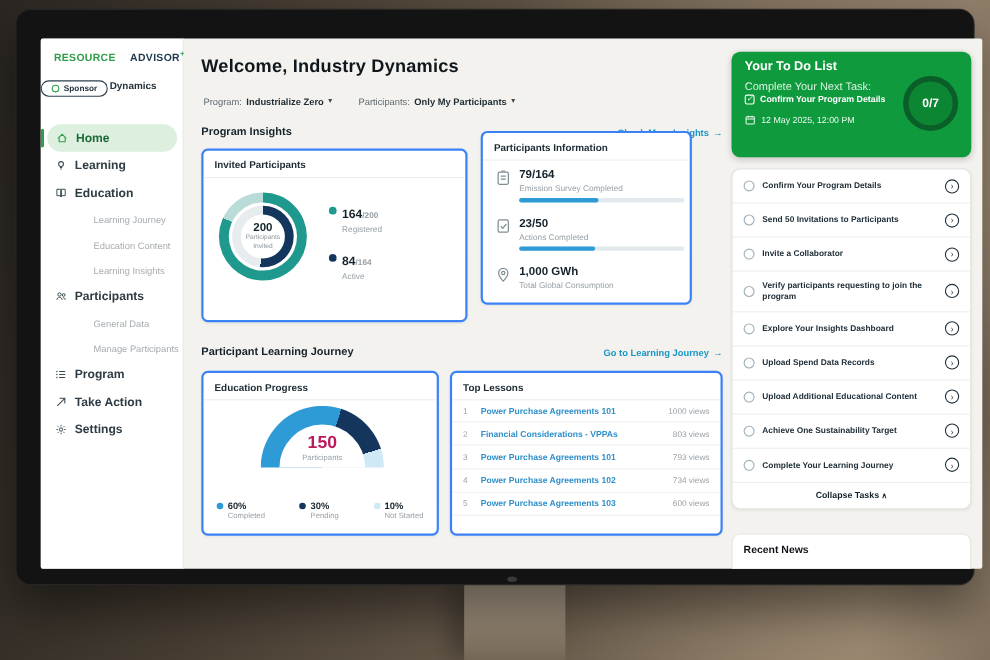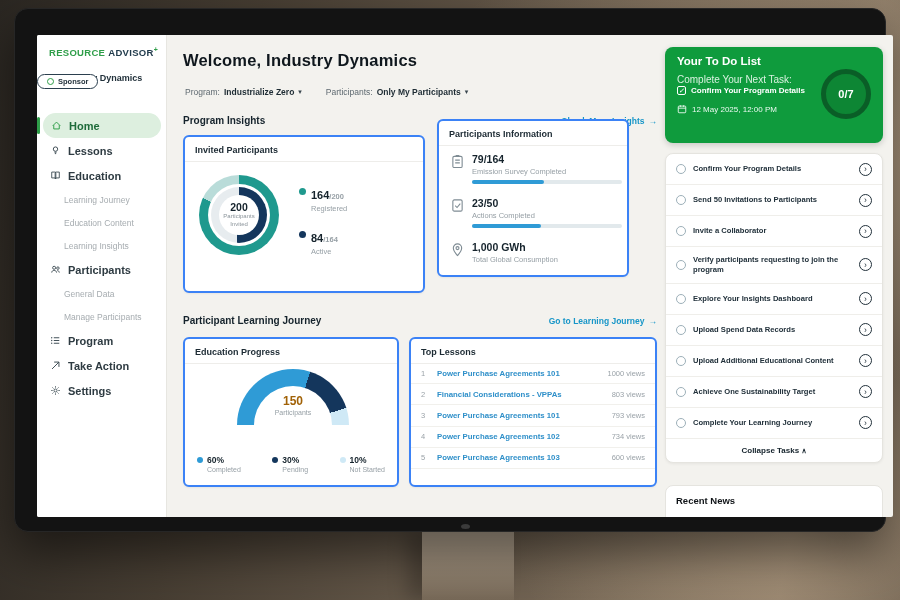--- a/index.html
+++ b/index.html
@@ -15,31 +15,31 @@
   box-shadow:-14px 0 18px rgba(0,0,0,.25);}
 .monitor{position:absolute;left:14px;top:8px;width:872px;height:524px;background:#131313;
   border:1px solid #262626;border-radius:14px;box-shadow:0 22px 46px rgba(0,0,0,.5);}
 .bezel-logo{position:absolute;left:446px;top:515px;width:9px;height:5px;border-radius:50%;background:#3a3a3a;}
 .screen{position:absolute;left:22px;top:26px;width:856px;height:482px;background:#f3f2ee;overflow:hidden;border-radius:2px;}
 
 
 .sidebar{position:absolute;left:0;top:0;width:130px;height:482px;background:#fff;border-right:1px solid #e7e6e1;}
 .logo{position:absolute;left:12px;top:11px;font-size:9.5px;font-weight:bold;letter-spacing:.3px;white-space:nowrap;}
 .logo-res{color:#2f9e49}
-.logo-adv{color:#223c4d;margin-left:3px}
+.logo-adv{color:#223c4d;margin-left:13px}
 .logo-plus{color:#2f9e49;font-size:7px;vertical-align:super}
 .org{position:absolute;left:0;top:38px;width:130px;text-align:center;font-size:9px;font-weight:bold;color:#22313b}
 .sponsor-wrap{position:absolute;left:0;top:36px;width:130px;text-align:left}
 .sponsor{display:inline-flex;align-items:center;gap:4px;border:1px solid #2b3f4e;border-radius:10px;padding:2px 9px;font-size:7.5px;font-weight:bold;color:#22313b;background:#fff}
 .sp-ico{width:7px;height:7px;border:1.5px solid #2f9e49;border-radius:50%;display:inline-block}
 .nav{position:absolute;left:0;top:78px;width:130px}
 .nitem{display:flex;align-items:center;gap:7px;height:25px;padding-left:13px;font-size:11px;font-weight:bold;color:#2e3b42;cursor:pointer}
 .nitem .nico{width:11px;height:11px;display:inline-flex;color:#3b4a52;flex:0 0 11px}
 .nitem .nico svg{width:11px;height:11px}
-.nsub{height:23px;padding-left:27px;display:flex;align-items:center;font-size:8.5px;color:#a6acb0;cursor:pointer}
+.nsub{height:23px;padding-left:48px;display:flex;align-items:center;font-size:8.5px;color:#a6acb0;cursor:pointer}
 .nitem.active{margin:0 6px;width:118px;padding-left:8px;background:#ddefdf;border-radius:13px;color:#1e6b3a;position:relative}
 .nitem.active .nico{color:#2f9e49}
 .nitem.active::before{content:"";position:absolute;left:-6px;top:4px;bottom:4px;width:3px;background:#2f9e49;border-radius:2px}
 
 
 .welcome{position:absolute;left:146px;top:16px;font-size:16.5px;font-weight:bold;color:#0f171d;letter-spacing:.2px}
 .filters{position:absolute;left:148px;top:52px;display:flex;gap:24px}
 .filter{display:flex;align-items:center;gap:4px;cursor:pointer}
 .flabel{font-size:8.5px;color:#5f6a71}
 .fvalue{font-size:8.5px;font-weight:bold;color:#1d2b33}
@@ -82,21 +82,21 @@
 .bar{width:150px;height:4px;background:#e2e9ec;border-radius:2px}
 .bar i{display:block;height:4px;border-radius:2px;background:#2f9bd6}
 .w48{width:48%}.w46{width:46%}
 
 
 .gauge{position:absolute;left:52px;top:30px;width:112px;height:56px;overflow:hidden}
 .garc{position:absolute;left:0;top:0;width:112px;height:112px;border-radius:50%;
   background:conic-gradient(from 270deg,#2f9bd6 0 108deg,#14365c 108deg 162deg,#cfe9f6 162deg 180deg,rgba(0,0,0,0) 180deg 360deg)}
 .ghole{position:absolute;left:17px;top:17px;width:78px;height:78px;border-radius:50%;background:#fff}
 .gcenter{position:absolute;left:0;top:25px;width:112px;text-align:center}
-.gcenter b{font-size:12px;color:#a16207;display:block}
+.gcenter b{font-size:16px;color:#be185d;display:block}
 .gcenter div{font-size:7px;color:#97a0a6;margin-top:1px}
 .glegend{position:absolute;left:12px;right:12px;top:116px;display:flex;justify-content:space-between}
 .glitem{position:relative;padding-left:10px}
 .gdot{position:absolute;left:0;top:2px;width:6px;height:6px;border-radius:50%}
 .gd-blue{background:#2f9bd6}.gd-navy{background:#14365c}.gd-light{background:#cfe9f6}
 .gpct{font-size:8.5px;font-weight:bold;color:#15232c}
 .glab{font-size:7px;color:#97a0a6;margin-top:1px}
 
 
 .lessons{position:absolute;left:0;right:0;top:24px}
@@ -156,21 +156,21 @@
               </span>
             <span>Home</span>
           </div>
           <div class="nitem">
             <span class="nico">
                 <svg viewBox="0 0 16 16" fill="none" stroke="currentColor" stroke-width="1.4">
                   <circle cx="8" cy="6" r="3.2"></circle>
                   <path d="M6.5 10.5h3M7 12.5h2"></path>
                 </svg>
               </span>
-            <span>Lessons</span>
+            <span>Learning</span>
           </div>
           <div class="nitem">
             <span class="nico">
                 <svg viewBox="0 0 16 16" fill="none" stroke="currentColor" stroke-width="1.3">
                   <path d="M2.5 3h4.5A1.5 1.5 0 0 1 8.5 4.5V13a2 2 0 0 0-2-1.5h-4zM13.5 3H9a1.5 1.5 0 0 0-1.5 1.5V13a2 2 0 0 1 2-1.5h4z"></path>
                 </svg>
               </span>
             <span>Education</span>
           </div>
           <div class="nsub">

